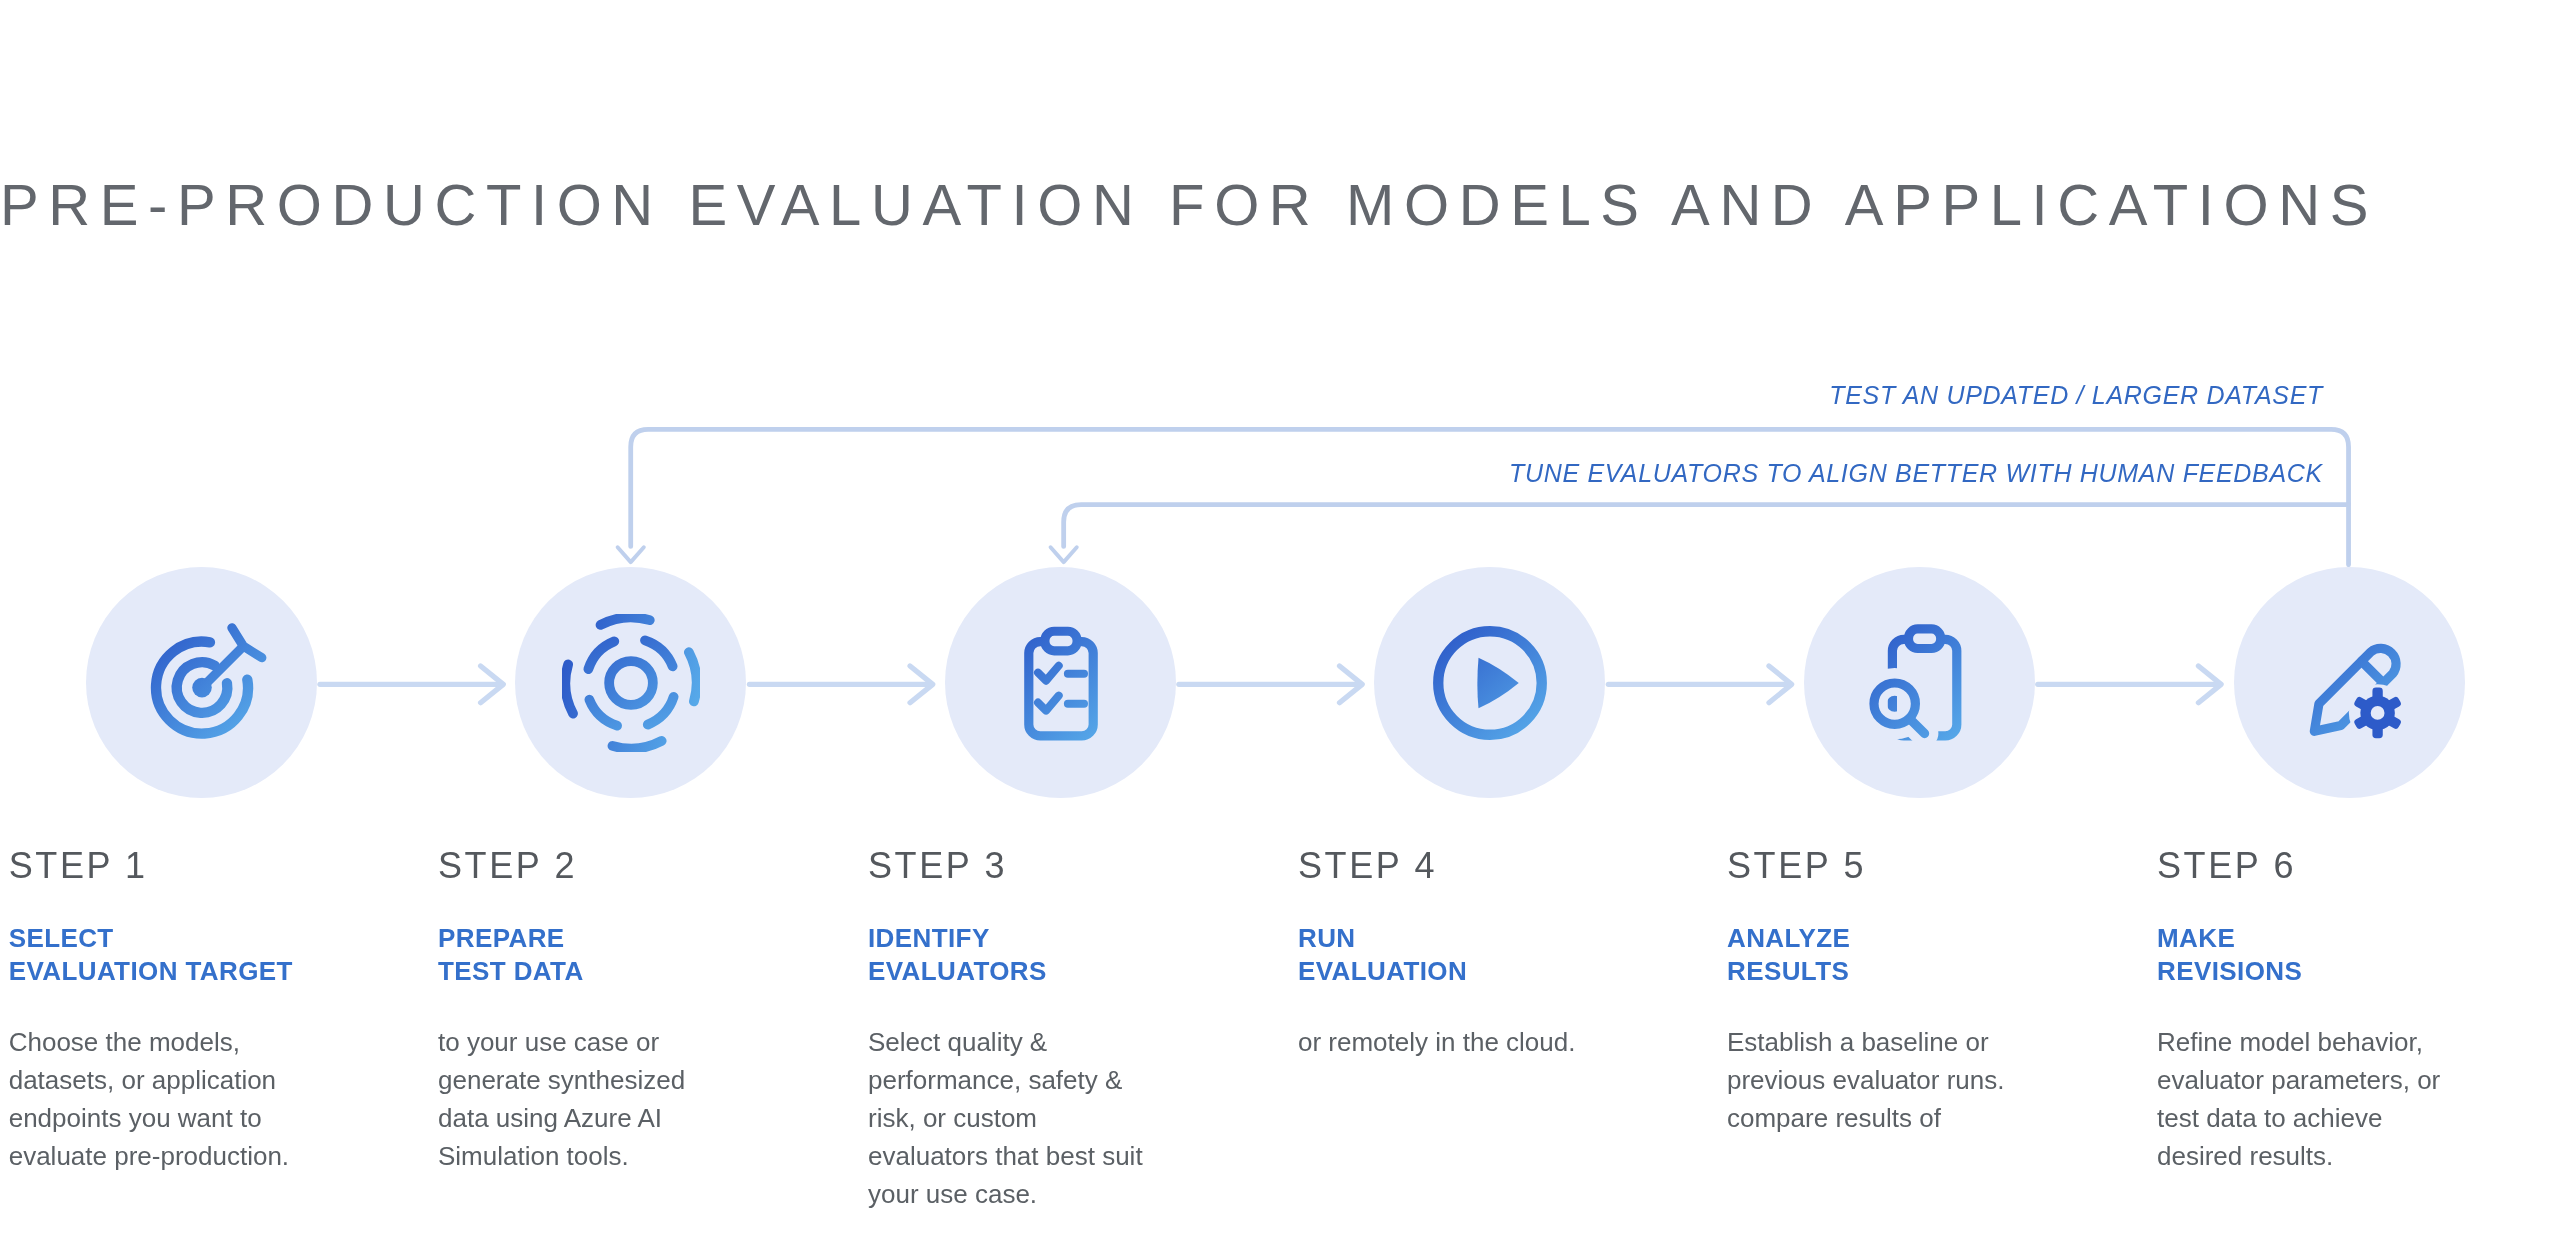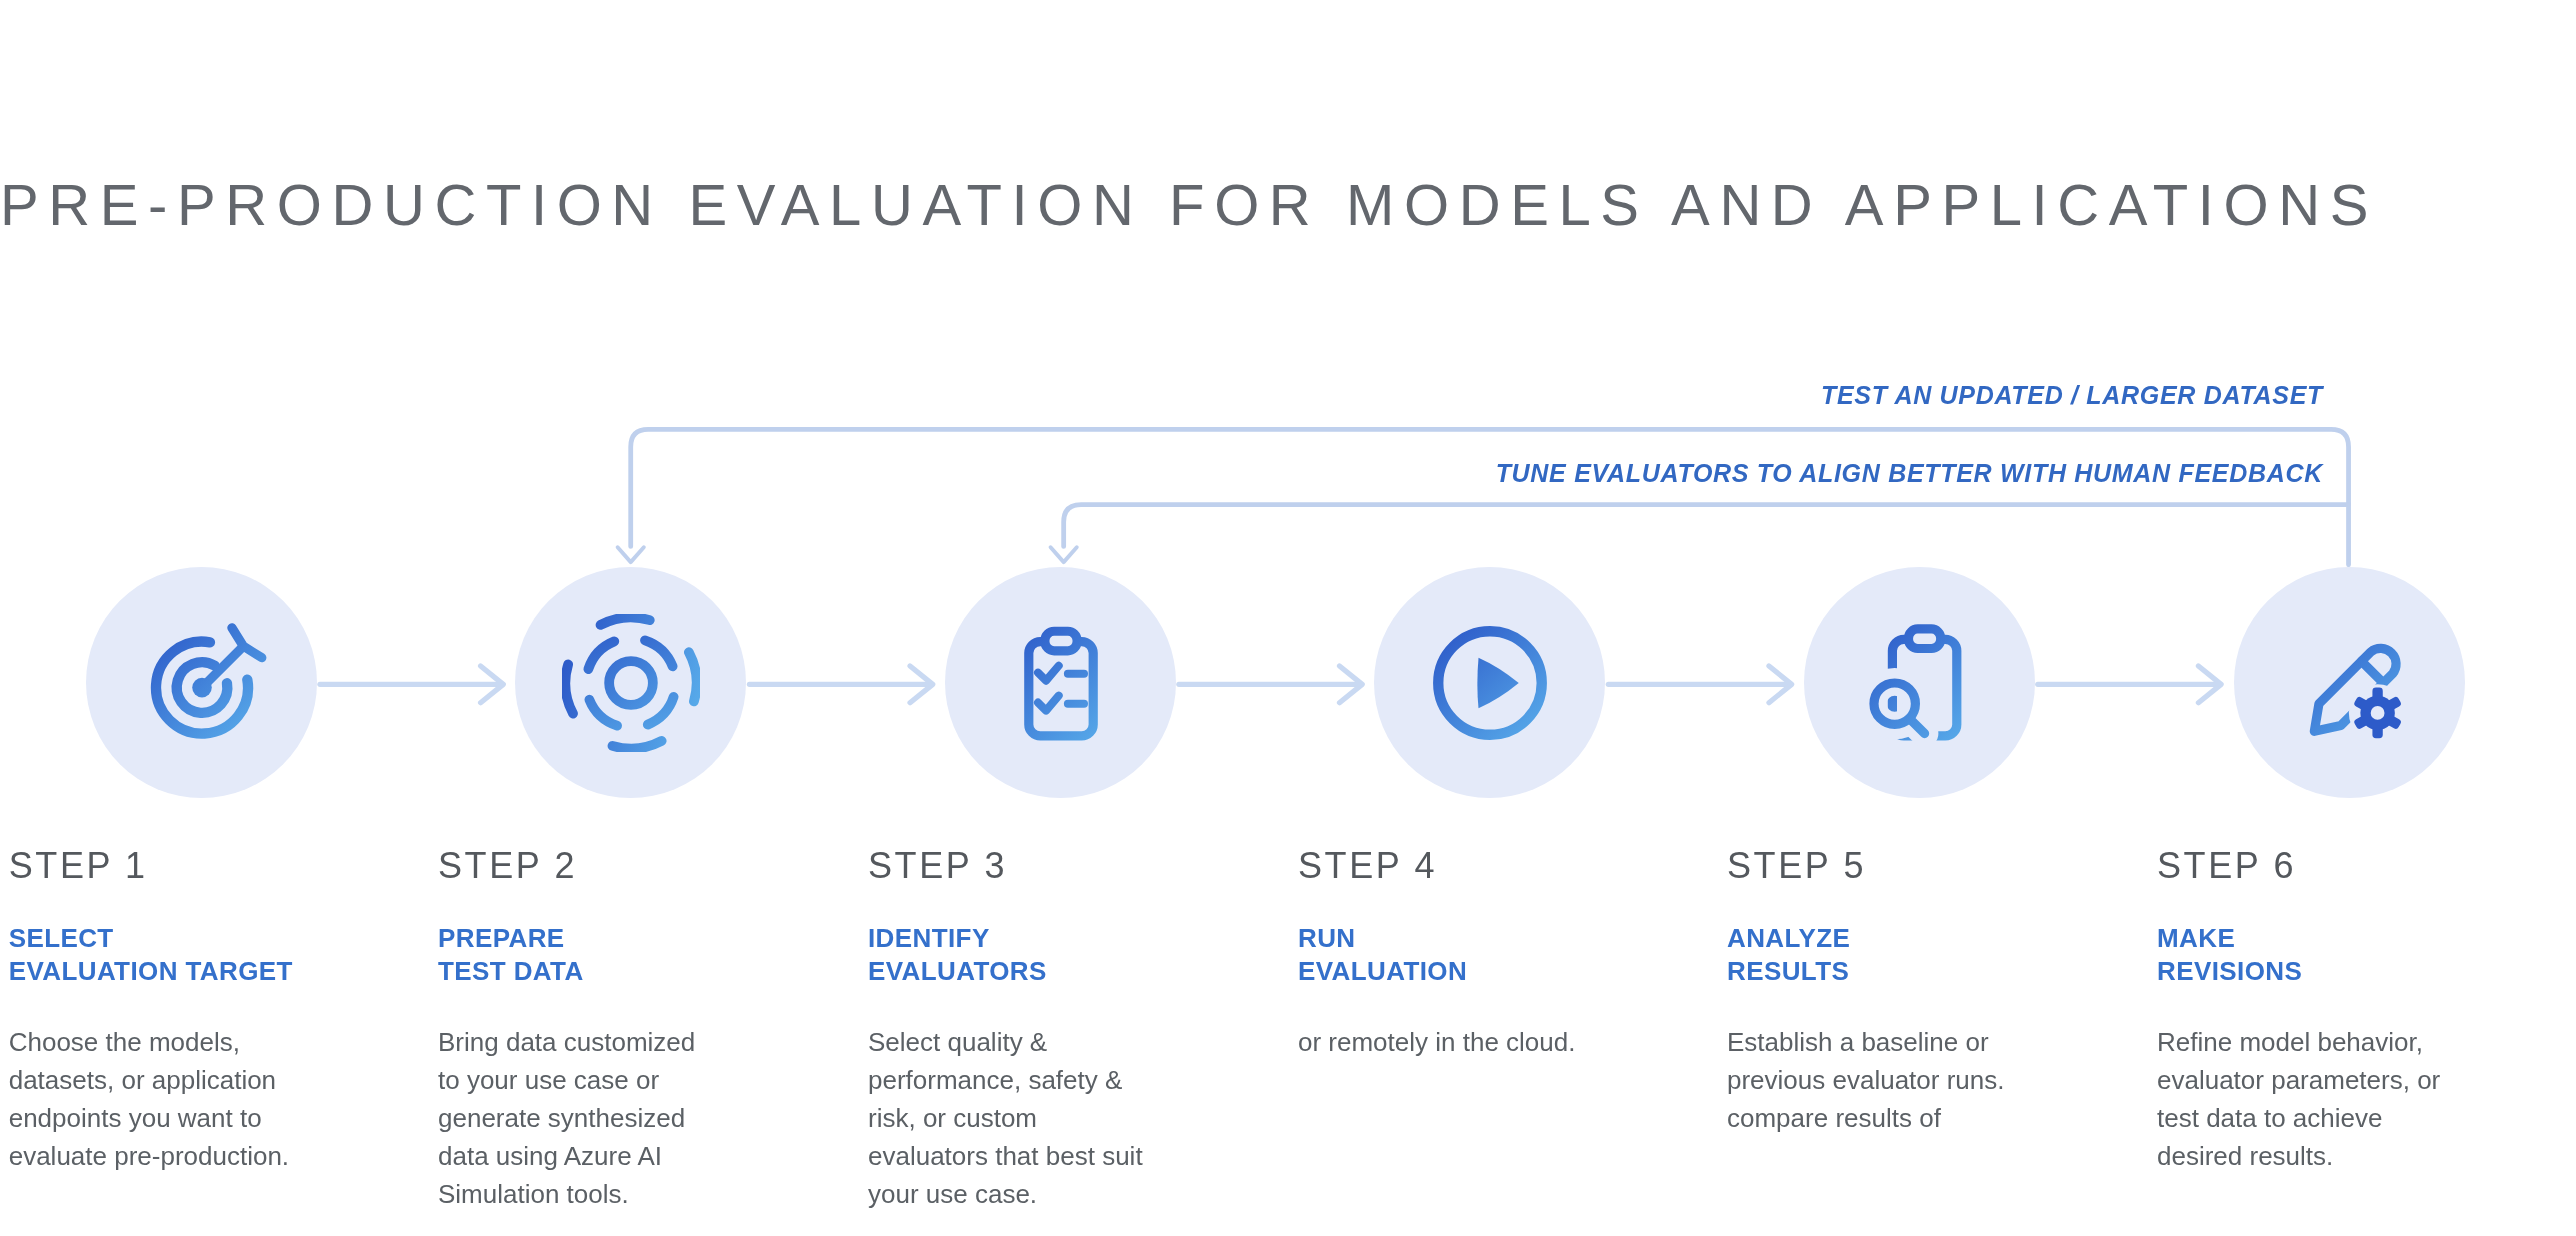--- a/index.html
+++ b/index.html
@@ -13,21 +13,21 @@
   .title{
     position:absolute;top:171px;left:0;right:0;
     text-align:left;
     font-size:58px;font-weight:300;
     letter-spacing:9.6px;
     color:var(--title-text,#63676D);
     white-space:nowrap;
   }
   .loop-label{
     position:absolute;right:253px;
-    font-size:25px;font-weight:bold;font-style:italic;
+    font-size:25px;font-weight:normal;font-style:italic;
     letter-spacing:0.7px;
     color:var(--loop-label-text,#3268C2);
     white-space:nowrap;
   }
   .loop-label-1{top:381px;}
   .loop-label-2{top:459px;margin-left:40px;}
   .overlay{position:absolute;left:0;top:0;}
   .loop{stroke:var(--loop-line,#BFD0ED);stroke-width:5.5;fill:none;stroke-linecap:round;}
   .loop-head{stroke:var(--loop-line,#BFD0ED);stroke-width:4.5;fill:none;stroke-linecap:round;stroke-linejoin:round;}
   .conn{stroke:var(--connector,#C9D9F2);stroke-width:6;fill:none;stroke-linecap:round;}
@@ -179,21 +179,20 @@
     </div>
   </div>
 
   <div>
     <div class="step-label" style="left:438px">STEP 2</div>
     <div class="step-subtitle" style="left:438px">
       <div>PREPARE</div>
       <div>TEST DATA</div>
     </div>
     <div class="step-desc" style="left:438px">
-      <div>Bring data customized</div>
       <div>to your use case or</div>
       <div>generate synthesized</div>
       <div>data using Azure AI</div>
       <div>Simulation tools.</div>
     </div>
   </div>
 
   <div>
     <div class="step-label" style="left:868px">STEP 3</div>
     <div class="step-subtitle" style="left:868px">

